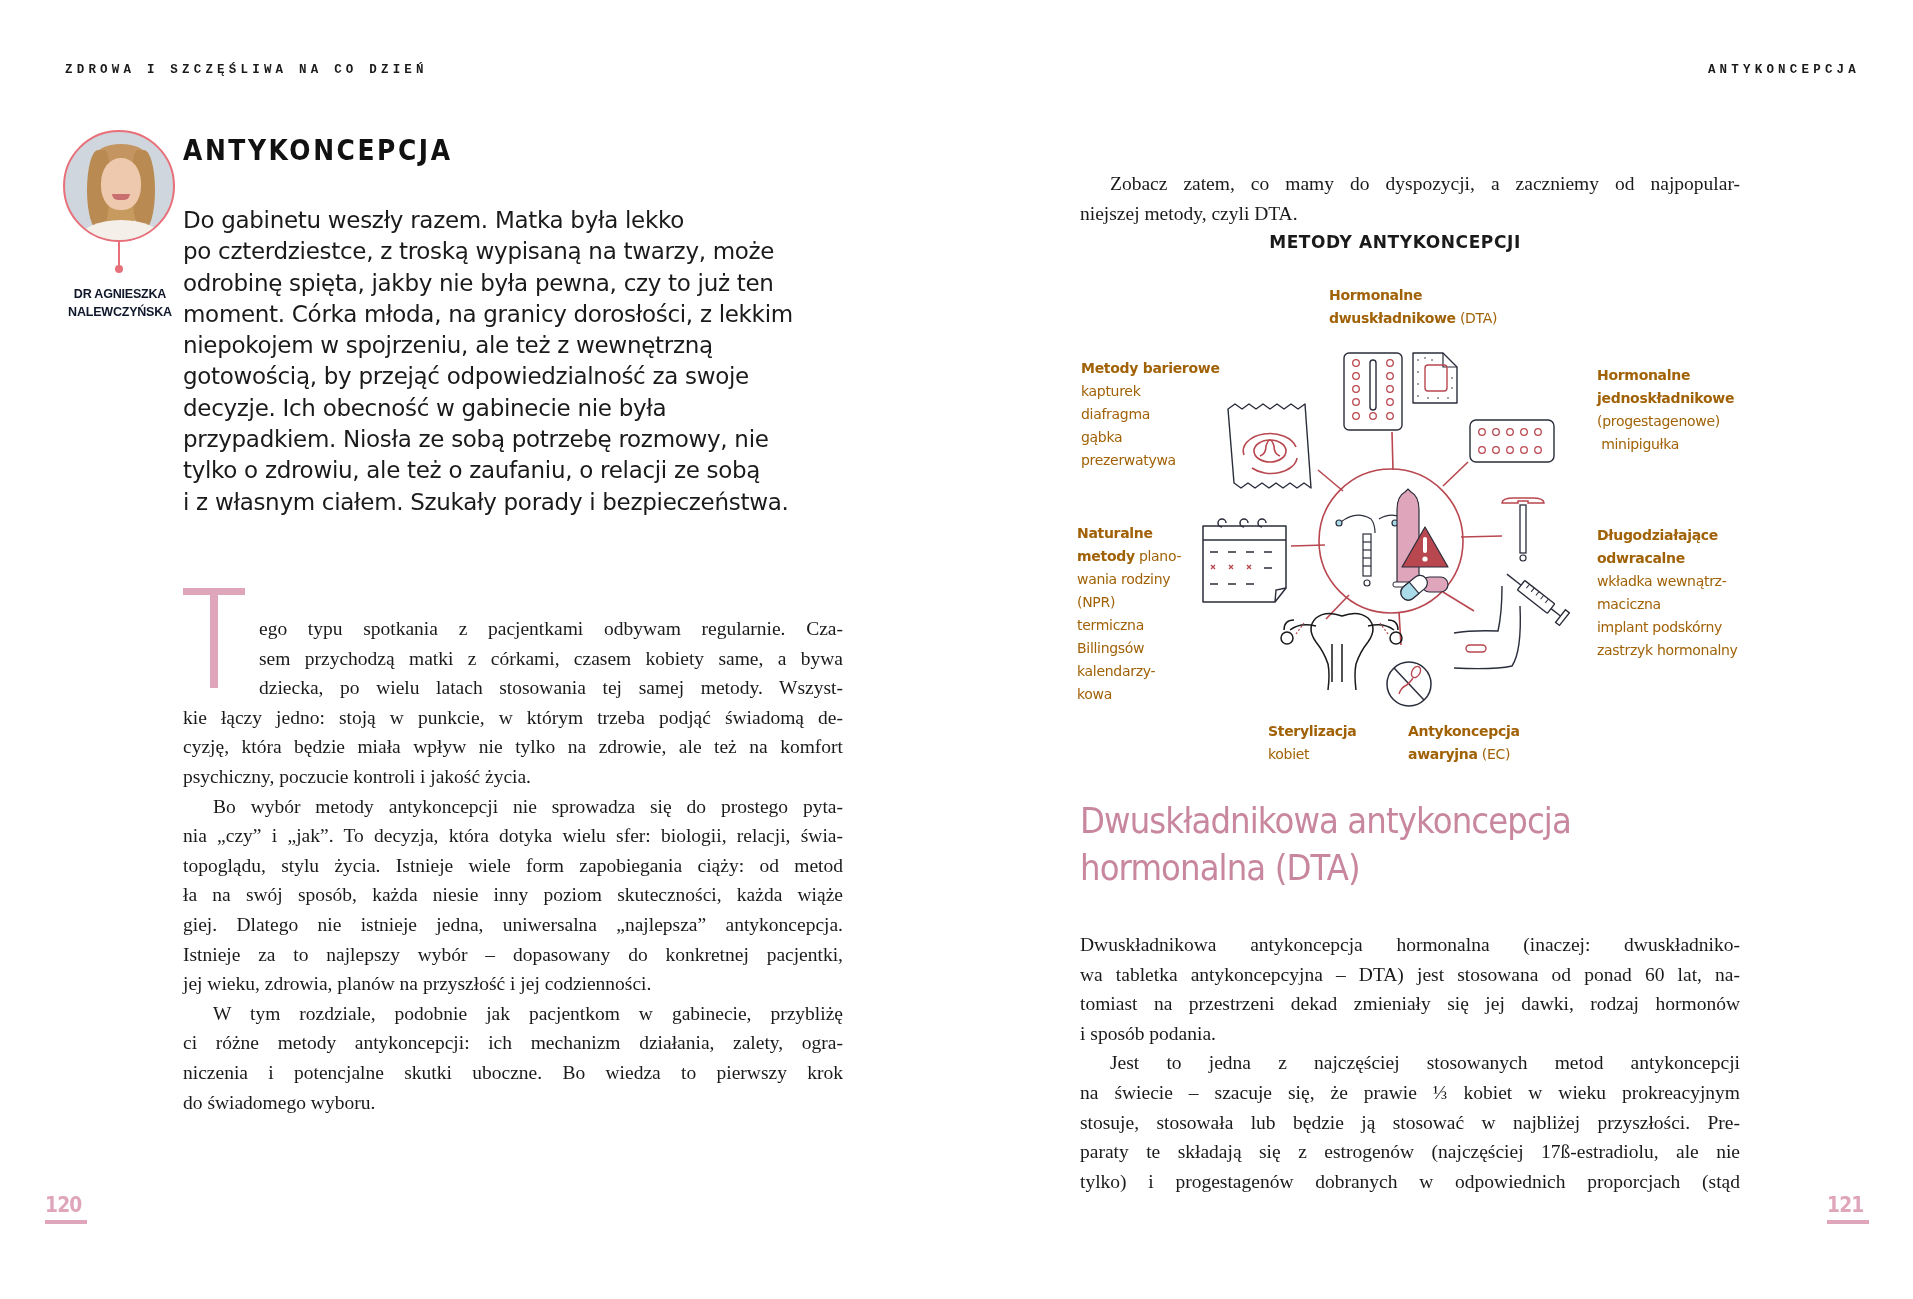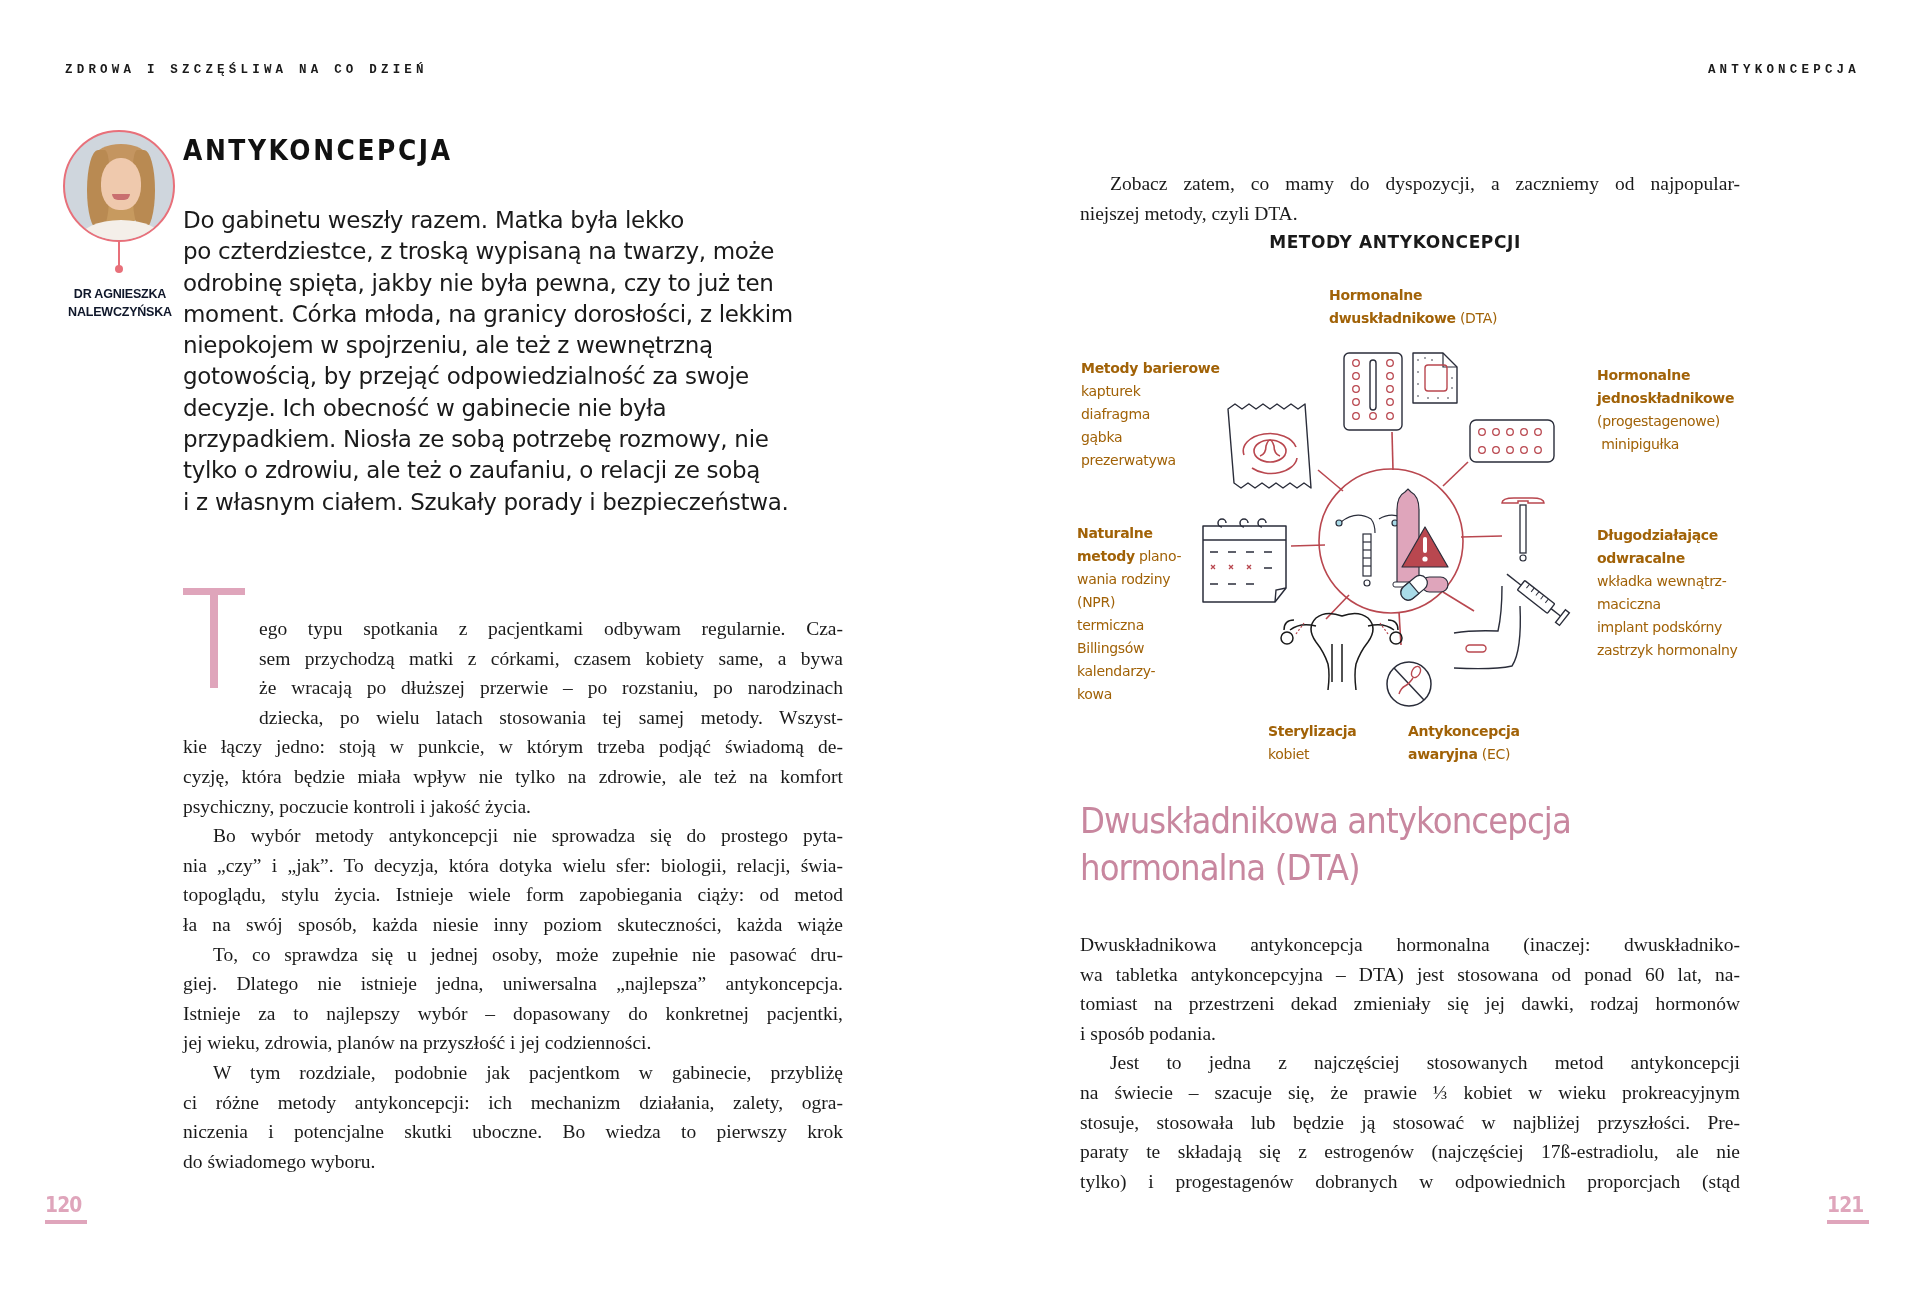--- a/index.html
+++ b/index.html
@@ -87,33 +87,31 @@
 
 <div class="abs dropcap">
   <div class="bar"></div>
     <div class="stemT"></div>
 </div>
 
 <div class="abs serif body-left">
   <div class="indent-dc">
     <div class="line just">ego typu spotkania z pacjentkami odbywam regularnie. Cza-</div>
     <div class="line just">sem przychodzą matki z córkami, czasem kobiety same, a bywa</div>
-    <div class="line just">że wracają po dłuższej przerwie – po rozstaniu, po narodzinach</div>
     <div class="line just">dziecka, po wielu latach stosowania tej samej metody. Wszyst-</div>
   </div>
   <div class="line just">kie łączy jedno: stoją w punkcie, w którym trzeba podjąć świadomą de-</div>
   <div class="line just">cyzję, która będzie miała wpływ nie tylko na zdrowie, ale też na komfort</div>
   <div class="line">psychiczny, poczucie kontroli i jakość życia.</div>
 
   <div class="line just ind">Bo wybór metody antykoncepcji nie sprowadza się do prostego pyta-</div>
   <div class="line just">nia „czy” i „jak”. To decyzja, która dotyka wielu sfer: biologii, relacji, świa-</div>
   <div class="line just">topoglądu, stylu życia. Istnieje wiele form zapobiegania ciąży: od metod</div>
   <div class="line just">ła na swój sposób, każda niesie inny poziom skuteczności, każda wiąże</div>
 
-  <div class="line just ind">To, co sprawdza się u jednej osoby, może zupełnie nie pasować dru-</div>
   <div class="line just">giej. Dlatego nie istnieje jedna, uniwersalna „najlepsza” antykoncepcja.</div>
   <div class="line just">Istnieje za to najlepszy wybór – dopasowany do konkretnej pacjentki,</div>
   <div class="line">jej wieku, zdrowia, planów na przyszłość i jej codzienności.</div>
 
   <div class="line just ind">W tym rozdziale, podobnie jak pacjentkom w gabinecie, przybliżę</div>
   <div class="line just">ci różne metody antykoncepcji: ich mechanizm działania, zalety, ogra-</div>
   <div class="line just">niczenia i potencjalne skutki uboczne. Bo wiedza to pierwszy krok</div>
   <div class="line">do świadomego wyboru.</div>
 </div>
 

